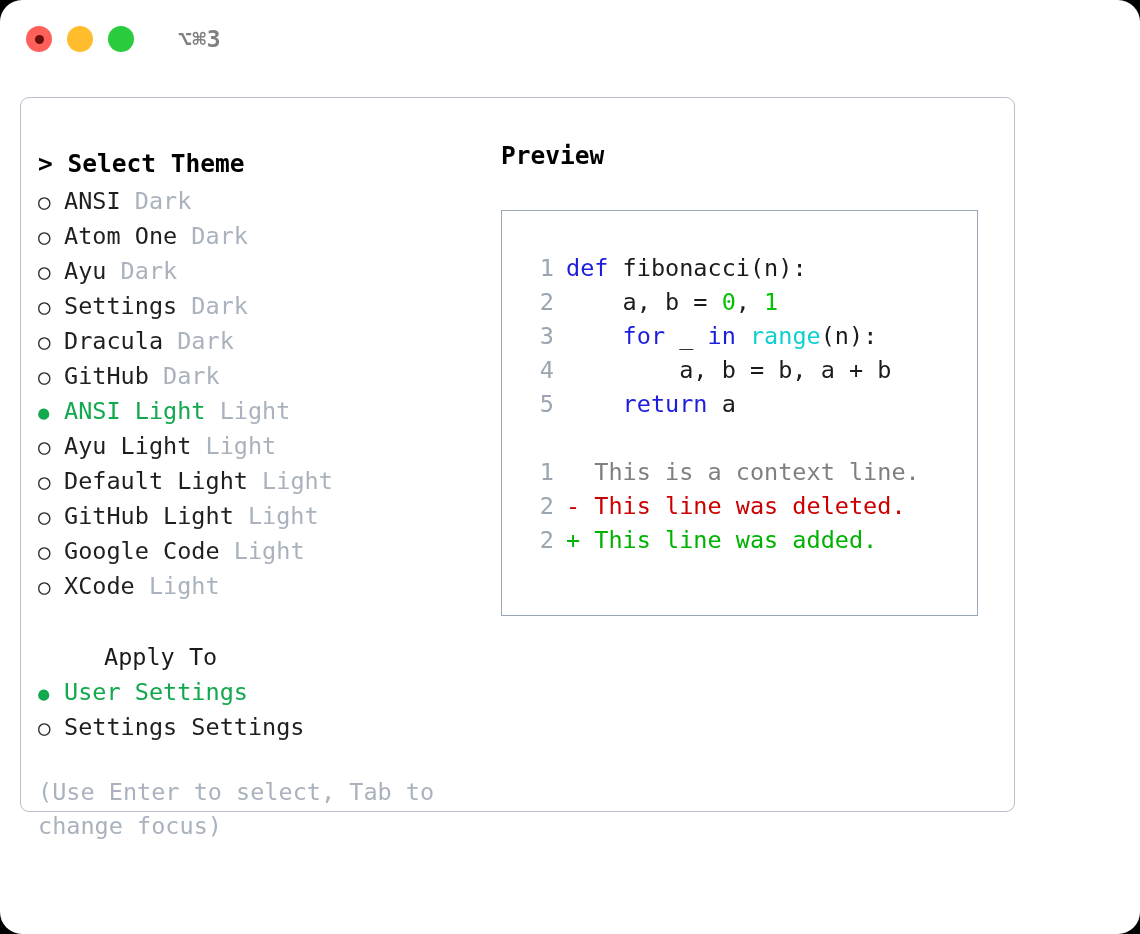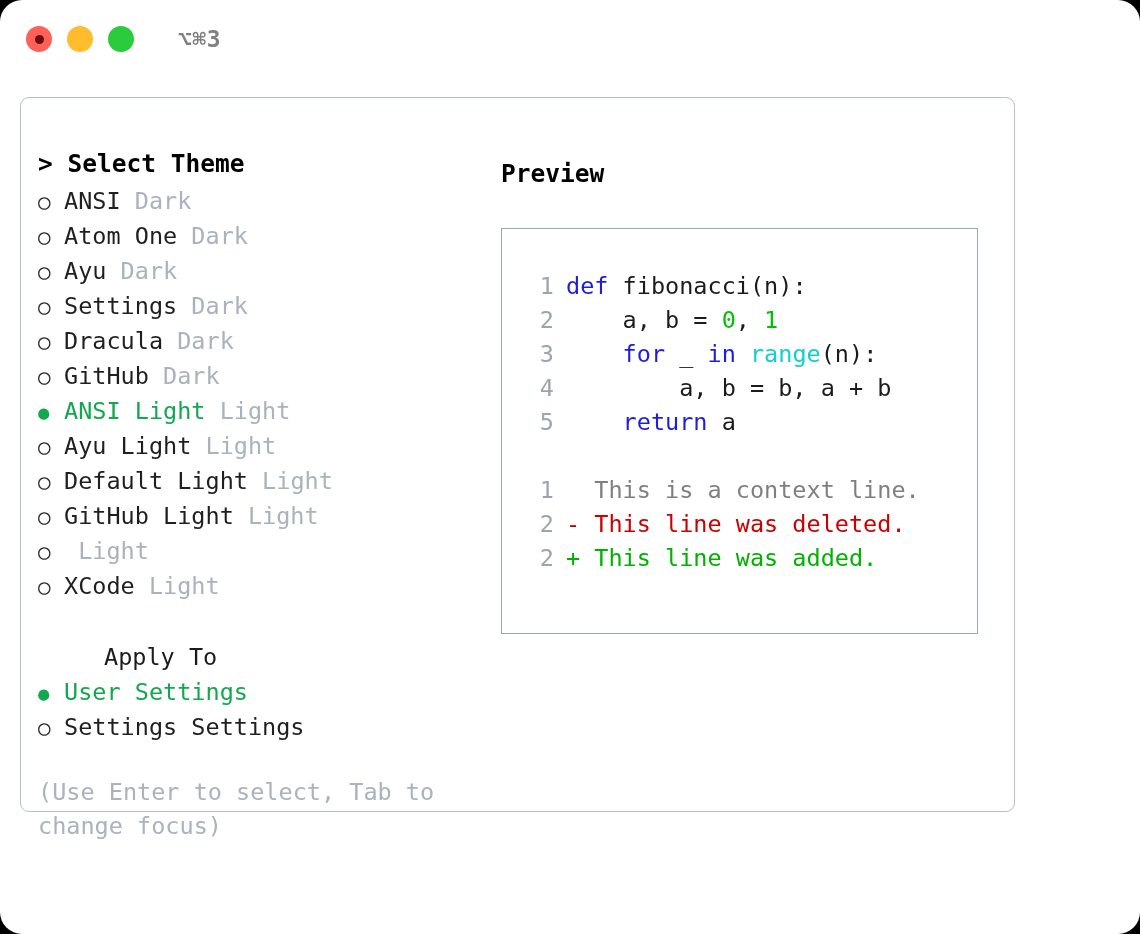--- a/index.html
+++ b/index.html
@@ -122,21 +122,21 @@
   #hint {
     color: #a9b2bd;
     font-size: 23.5px;
     line-height: 34px;
     width: 415px;
   }
 
   
   #right-pane {
     position: absolute;
-    left: 480px; top: 58px;
+    left: 480px; top: 40px;
     width: 500px;
   }
   #preview-title {
     font-weight: bold;
     font-size: 24.5px;
     color: #000000;
     line-height: 36px;
   }
   #preview-panel {
     margin-top: 36px;
@@ -189,21 +189,21 @@
             <div class="row"><span class="marker hollow">○</span><span class="theme-name">ANSI</span><span class="theme-tag"> Dark</span></div>
             <div class="row"><span class="marker hollow">○</span><span class="theme-name">Atom One</span><span class="theme-tag"> Dark</span></div>
             <div class="row"><span class="marker hollow">○</span><span class="theme-name">Ayu</span><span class="theme-tag"> Dark</span></div>
             <div class="row"><span class="marker hollow">○</span><span class="theme-name">Settings</span><span class="theme-tag"> Dark</span></div>
             <div class="row"><span class="marker hollow">○</span><span class="theme-name">Dracula</span><span class="theme-tag"> Dark</span></div>
             <div class="row"><span class="marker hollow">○</span><span class="theme-name">GitHub</span><span class="theme-tag"> Dark</span></div>
             <div class="row"><span class="marker filled">●</span><span class="theme-name selected">ANSI Light</span><span class="theme-tag"> Light</span></div>
             <div class="row"><span class="marker hollow">○</span><span class="theme-name">Ayu Light</span><span class="theme-tag"> Light</span></div>
             <div class="row"><span class="marker hollow">○</span><span class="theme-name">Default Light</span><span class="theme-tag"> Light</span></div>
             <div class="row"><span class="marker hollow">○</span><span class="theme-name">GitHub Light</span><span class="theme-tag"> Light</span></div>
-            <div class="row"><span class="marker hollow">○</span><span class="theme-tag"> Light</span></div>
+            <div class="row"><span class="marker hollow">○</span><span class="theme-name">Google Code</span><span class="theme-tag"> Light</span></div>
             <div class="row"><span class="marker hollow">○</span><span class="theme-name">XCode</span><span class="theme-tag"> Light</span></div>
           </div>
         <div id="spacer-1"></div>
         <div class="row apply-heading">
           <span class="marker blank">○</span><span>Apply To</span>
         </div>
         <div id="apply-list">
             <div class="row"><span class="marker filled">●</span><span class="apply-label selected">User Settings</span></div>
             <div class="row"><span class="marker hollow">○</span><span class="apply-label">Settings Settings</span></div>
           </div>

